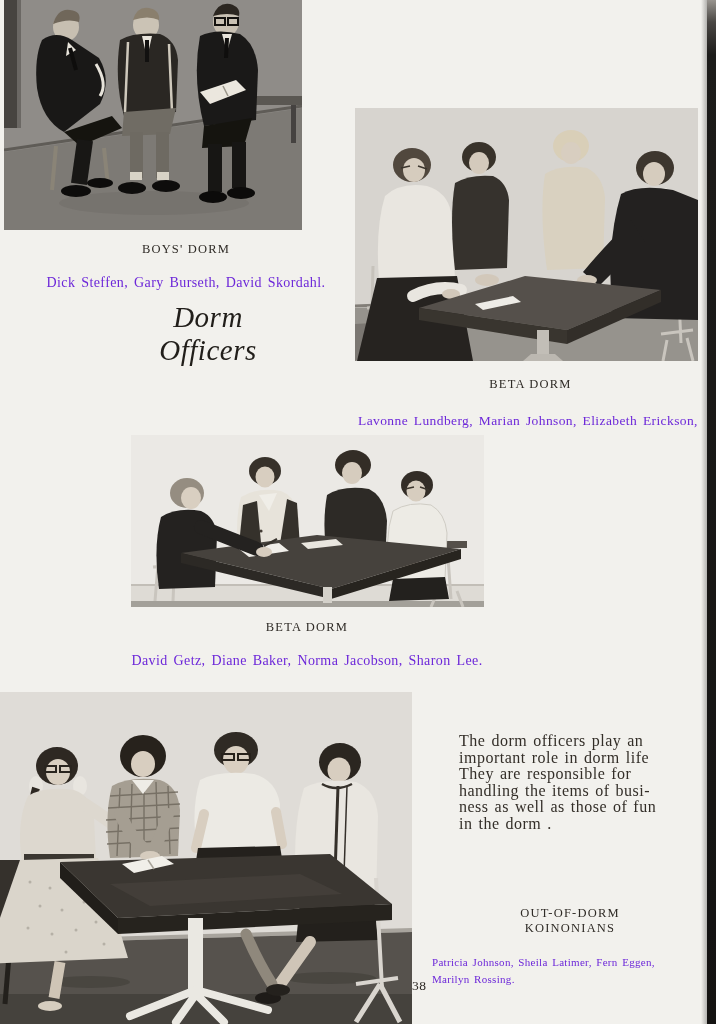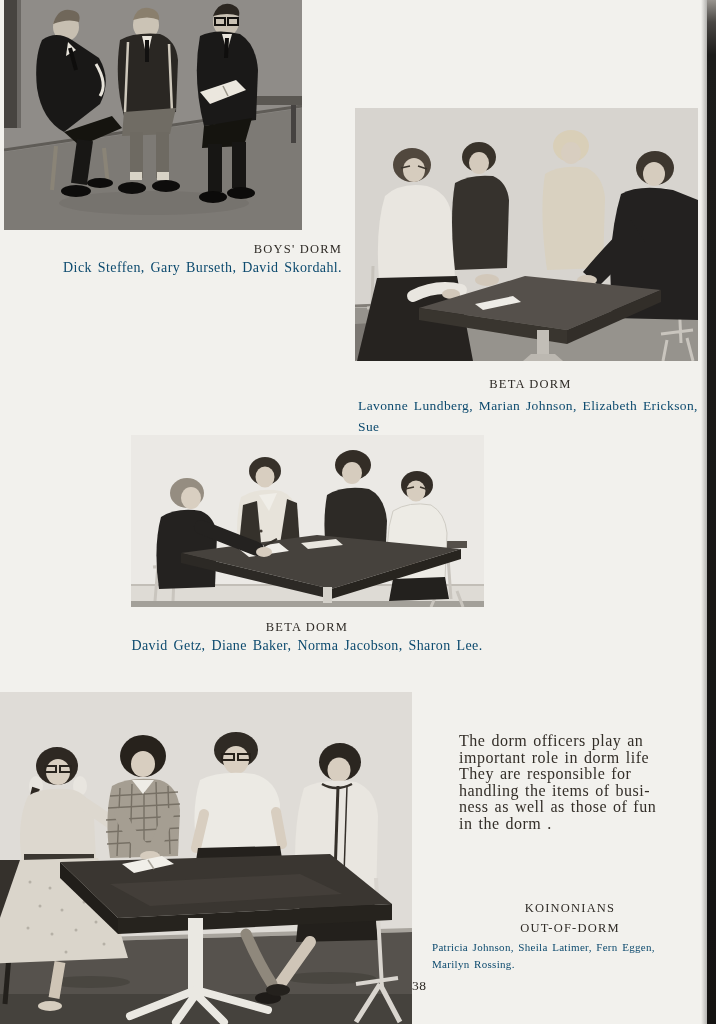--- a/index.html
+++ b/index.html
@@ -5,21 +5,21 @@
   html,body{margin:0;padding:0;background:#555;}
   .page{
     position:relative;width:716px;height:1024px;margin:0 auto;
     background:#f2f1ed;overflow:hidden;
     font-family:"Liberation Serif",serif;color:#38332c;
   }
   .photo{position:absolute;line-height:0;}
   .photo svg{display:block;}
   .cap{position:absolute;text-align:center;}
   .cap-head{font-size:12.5px;letter-spacing:1.2px;color:#2f2b26;}
-  .cap-names{font-size:14px;letter-spacing:.4px;word-spacing:2px;margin-top:3px;color:#0c4a6e;}
+  .cap-names{font-size:14px;letter-spacing:.4px;word-spacing:2px;margin-top:18px;color:#6d28d9;}
   .cap-names-left{text-align:left;}
   .page-title{
     position:absolute;left:108px;top:301px;width:200px;text-align:center;
     font-style:italic;font-size:29px;line-height:33px;color:#211e1a;letter-spacing:.5px;
   }
   .para{
     position:absolute;left:459px;top:733px;width:256px;
     font-size:16px;line-height:16.6px;letter-spacing:.5px;word-spacing:1.5px;color:#332e28;
     text-align:left;
   }
@@ -93,25 +93,26 @@
       <polygon points="196,92 232,80 242,90 206,104" fill="#ebe7de"></polygon>
       <path d="M219,86 L224,96" stroke="#9a958a" stroke-width="1.5"></path>
       <polygon points="200,126 248,118 240,146 198,148" fill="#15140f"></polygon>
       <rect x="204" y="144" width="14" height="48" fill="#171614"></rect>
       <rect x="228" y="142" width="14" height="46" fill="#171614"></rect>
       <ellipse cx="209" cy="197" rx="14" ry="6" fill="#0c0b0a"></ellipse>
       <ellipse cx="237" cy="193" rx="14" ry="6" fill="#0c0b0a"></ellipse>
     </svg>
   </div>
 
-  <div class="cap" style="left:30px;top:242px;width:312px;text-align:right;">
+  <div class="cap" style="left:30px;top:242px;width:312px;">
     <div class="cap-head">BOYS' DORM</div>
     <div class="cap-names">Dick Steffen, Gary Burseth, David Skordahl.</div>
   </div>
 
+  <div class="page-title">Dorm<br>Officers</div>
 
   <div class="photo" style="left:355px;top:108px;width:343px;height:253px;" role="img" aria-label="Four young women seated around a square pedestal table">
     <svg width="343" height="253" viewBox="0 0 343 253">
       <rect width="343" height="253" fill="#d7d4cf"></rect>
       <polygon points="0,200 343,186 343,253 0,253" fill="#96938d"></polygon>
       <polyline points="0,198 343,184" stroke="#827e78" stroke-width="3" fill="none"></polyline>
       <polygon points="0,216 70,212 0,253" fill="#7b7772"></polygon>
       <path d="M18,158 L16,238 M34,160 L33,240 M12,200 L40,198" stroke="#c6c2bb" stroke-width="3" fill="none"></path>
       <path d="M322,148 L326,235 M306,226 L338,222 M312,232 L308,253 M332,230 L338,253" stroke="#c9c5be" stroke-width="3" fill="none"></path>
 
@@ -300,22 +301,22 @@
       <path d="M246,242 Q258,270 272,292" stroke="#8f887c" stroke-width="11" fill="none" stroke-linecap="round"></path>
       <ellipse cx="278" cy="298" rx="12" ry="6" fill="#24211d"></ellipse>
       <rect x="188" y="226" width="15" height="74" fill="#eae8e2"></rect>
       <path d="M196,298 L130,324 M196,298 L268,318 M196,302 L176,330 M196,302 L224,330" stroke="#eae8e2" stroke-width="8" fill="none" stroke-linecap="round"></path>
     </svg>
   </div>
 
   <div class="para">The dorm officers play an<br>important role in dorm life<br>They are responsible for<br>handling the items of busi-<br>ness as well as those of fun<br>in the dorm .</div>
 
   <div class="koin">
+    <span class="cap-head sub">OUT-OF-DORM</span>
     <span class="cap-head">KOINONIANS</span>
-    <span class="cap-head sub">OUT-OF-DORM</span>
     <div class="cap-names">Patricia Johnson, Sheila Latimer, Fern Eggen,<br>Marilyn Rossing.</div>
   </div>
 
   <div class="pagenum">38</div>
 
   <div class="edge"></div>
 
 </div>
 
 </body></html>

